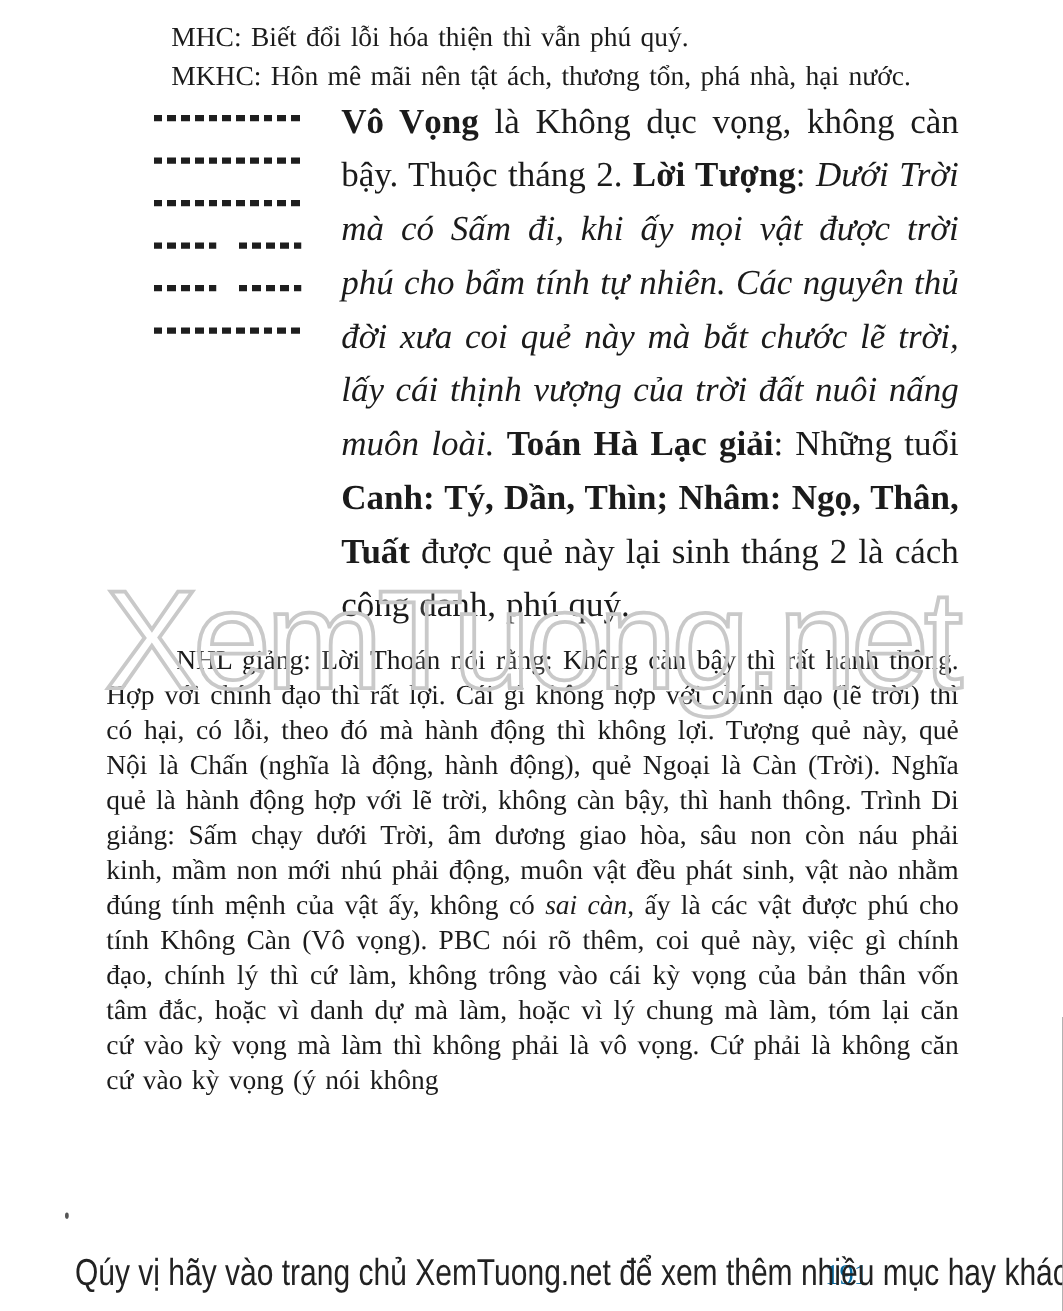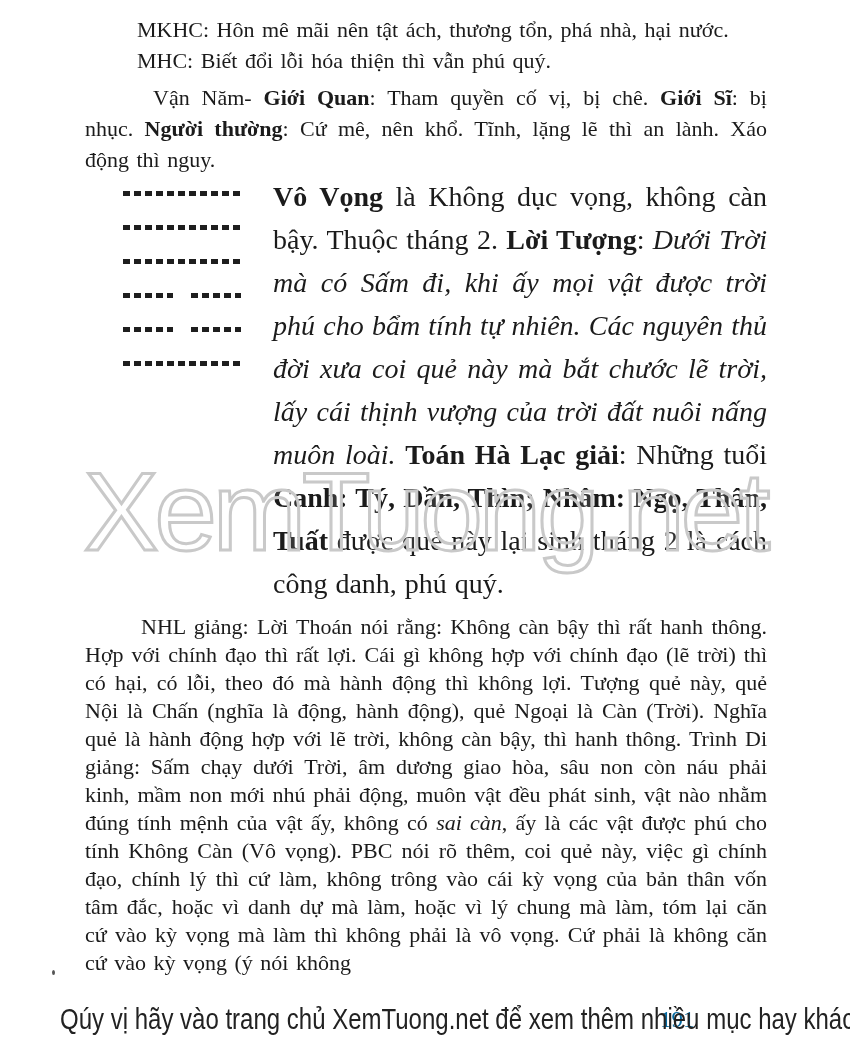--- a/index.html
+++ b/index.html
@@ -118,23 +118,22 @@
 </style>
 </head>
 <body>
 
 <div class="page">
 
   <div class="watermark">XemTuong.net</div>
 
   <div class="content">
 
+    <p class="intro-para"><span>MHC: Biết đổi lỗi hóa thiện thì vẫn phú quý.</span></p>
     <p class="intro-para"><span>MKHC: Hôn mê mãi nên tật ách, thương tổn, phá nhà, hại nước.</span></p>
-    <p class="intro-para"><span>MHC: Biết đổi lỗi hóa thiện thì vẫn phú quý.</span></p>
-    <p class="intro-para van-nam"><span>Vận Năm- </span><span class="b">Giới Quan</span><span>: Tham quyền cố vị, bị chê. </span><span class="b">Giới Sĩ</span><span>: bị nhục. </span><span class="b">Người thường</span><span>: Cứ mê, nên khổ. Tĩnh, lặng lẽ thì an lành. Xáo động thì nguy.</span></p>
 
 
     <div class="hex-section">
       <div class="hexagram">
           <div class="hexline yang"></div>
           <div class="hexline yang"></div>
           <div class="hexline yang"></div>
           <div class="hexline yin">
             <span class="seg"></span>
             <span class="seg"></span>

